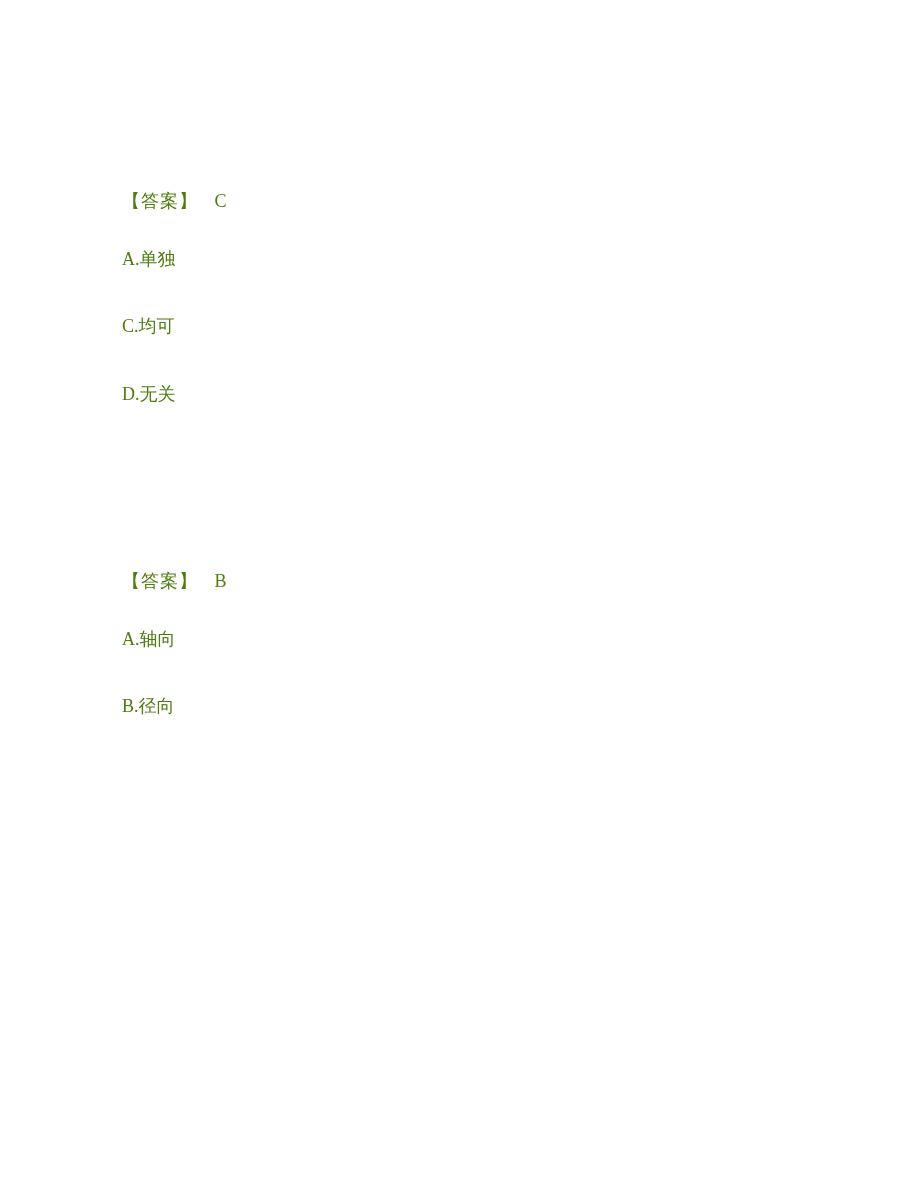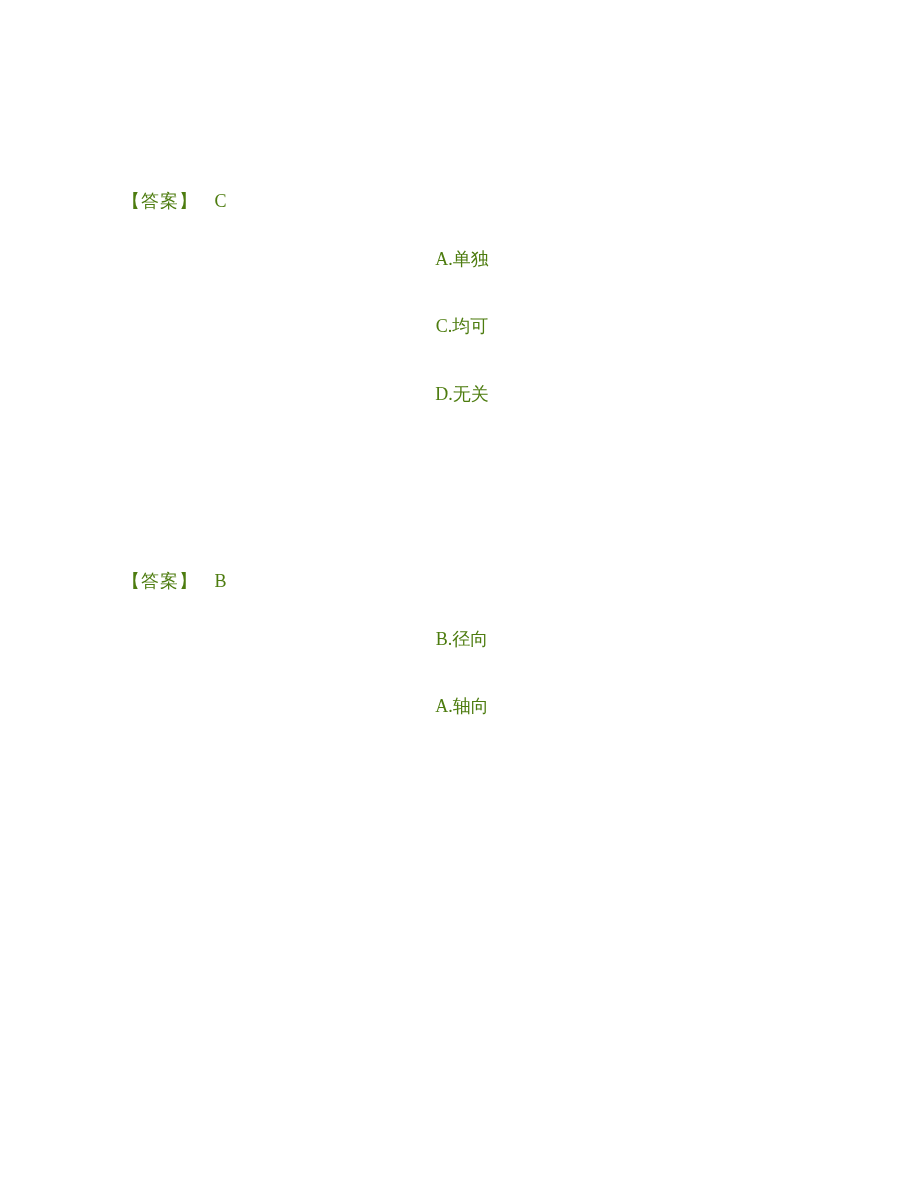--- a/index.html
+++ b/index.html
@@ -28,21 +28,20 @@
       letter-spacing: 1px;
     }
     .answer-value {
       margin-left: 12px;
     }
     .question {
       margin-bottom: 42px;
     }
     .option {
       margin-bottom: 42px;
-      text-align: center;
     }
     .gap-large {
       height: 120px;
     }
   </style>
 </head>
 <body>
 
 <div class="content">
 
@@ -57,16 +56,16 @@
   <div class="option">D.无关</div>
 
   <div class="gap-large"></div>
 
   <div class="answer-line">
     <span class="answer-label">【答案】</span>
     <span class="answer-value">B</span>
   </div>
 
 
+  <div class="option">A.轴向</div>
   <div class="option">B.径向</div>
-  <div class="option">A.轴向</div>
 
 </div>
 
 </body></html>

